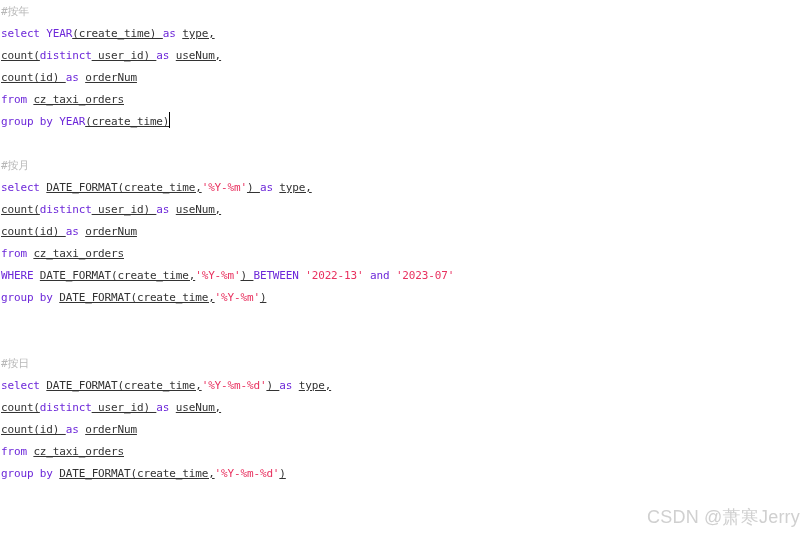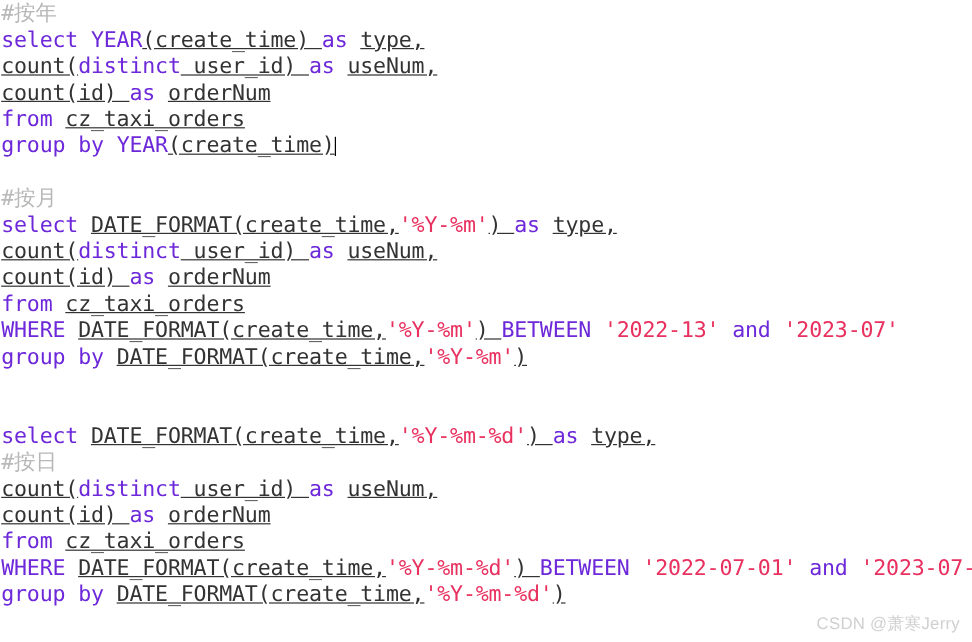--- a/index.html
+++ b/index.html
@@ -22,21 +22,21 @@
     width: 810px;
     height: 535px;
     padding: 1px 0 0 1px;
     box-sizing: border-box;
     background: #ffffff;
   }
 
   .code-line {
     height: 22px;
     line-height: 22px;
-    font-size: 18px;
+    font-size: 11px;
     letter-spacing: -0.15px;
     white-space: pre;
     color: #2b2b2b;
   }
 
   .code-line.blank {
     height: 22px;
   }
 
   
@@ -53,21 +53,21 @@
     background: #000000;
     vertical-align: -3px;
     margin-left: 0px;
   }
 
   #watermark {
     position: absolute;
     right: 10px;
     bottom: 6px;
     font-family: "Liberation Sans", sans-serif;
-    font-size: 14px;
+    font-size: 18px;
     color: #d0d0d0;
     white-space: nowrap;
     letter-spacing: 0.2px;
   }
 </style>
 </head>
 <body>
 
 <div id="editor">
   <div id="code-body">
@@ -80,23 +80,22 @@
       <div class="code-line blank">&nbsp;</div>
       <div class="code-line"><span class="tok-comment">#按月</span></div>
       <div class="code-line"><span class="tok-keyword">select </span><span class="tok-plain">DATE_FORMAT(create_time,</span><span class="tok-string">'%Y-%m'</span><span class="tok-plain">) </span><span class="tok-keyword">as </span><span class="tok-plain">type,</span></div>
       <div class="code-line"><span class="tok-plain">count(</span><span class="tok-keyword">distinct</span><span class="tok-plain"> user_id) </span><span class="tok-keyword">as </span><span class="tok-plain">useNum,</span></div>
       <div class="code-line"><span class="tok-plain">count(id) </span><span class="tok-keyword">as </span><span class="tok-plain">orderNum</span></div>
       <div class="code-line"><span class="tok-keyword">from </span><span class="tok-plain">cz_taxi_orders</span></div>
       <div class="code-line"><span class="tok-keyword">WHERE </span><span class="tok-plain">DATE_FORMAT(create_time,</span><span class="tok-string">'%Y-%m'</span><span class="tok-plain">) </span><span class="tok-keyword">BETWEEN </span><span class="tok-string">'2022-13'</span><span class="tok-keyword"> and </span><span class="tok-string">'2023-07'</span></div>
       <div class="code-line"><span class="tok-keyword">group </span><span class="tok-keyword">by </span><span class="tok-plain">DATE_FORMAT(create_time,</span><span class="tok-string">'%Y-%m'</span><span class="tok-plain">)</span></div>
       <div class="code-line blank">&nbsp;</div>
       <div class="code-line blank">&nbsp;</div>
+      <div class="code-line"><span class="tok-comment">#按日</span></div>
       <div class="code-line"><span class="tok-keyword">select </span><span class="tok-plain">DATE_FORMAT(create_time,</span><span class="tok-string">'%Y-%m-%d'</span><span class="tok-plain">) </span><span class="tok-keyword">as </span><span class="tok-plain">type,</span></div>
-      <div class="code-line"><span class="tok-comment">#按日</span></div>
       <div class="code-line"><span class="tok-plain">count(</span><span class="tok-keyword">distinct</span><span class="tok-plain"> user_id) </span><span class="tok-keyword">as </span><span class="tok-plain">useNum,</span></div>
       <div class="code-line"><span class="tok-plain">count(id) </span><span class="tok-keyword">as </span><span class="tok-plain">orderNum</span></div>
       <div class="code-line"><span class="tok-keyword">from </span><span class="tok-plain">cz_taxi_orders</span></div>
-      <div class="code-line"><span class="tok-keyword">WHERE </span><span class="tok-plain">DATE_FORMAT(create_time,</span><span class="tok-string">'%Y-%m-%d'</span><span class="tok-plain">) </span><span class="tok-keyword">BETWEEN </span><span class="tok-string">'2022-07-01'</span><span class="tok-keyword"> and </span><span class="tok-string">'2023-07-30'</span></div>
       <div class="code-line"><span class="tok-keyword">group </span><span class="tok-keyword">by </span><span class="tok-plain">DATE_FORMAT(create_time,</span><span class="tok-string">'%Y-%m-%d'</span><span class="tok-plain">)</span></div>
     </div>
 </div>
 
 <div id="watermark">CSDN @萧寒Jerry</div>
 
 </body></html>

